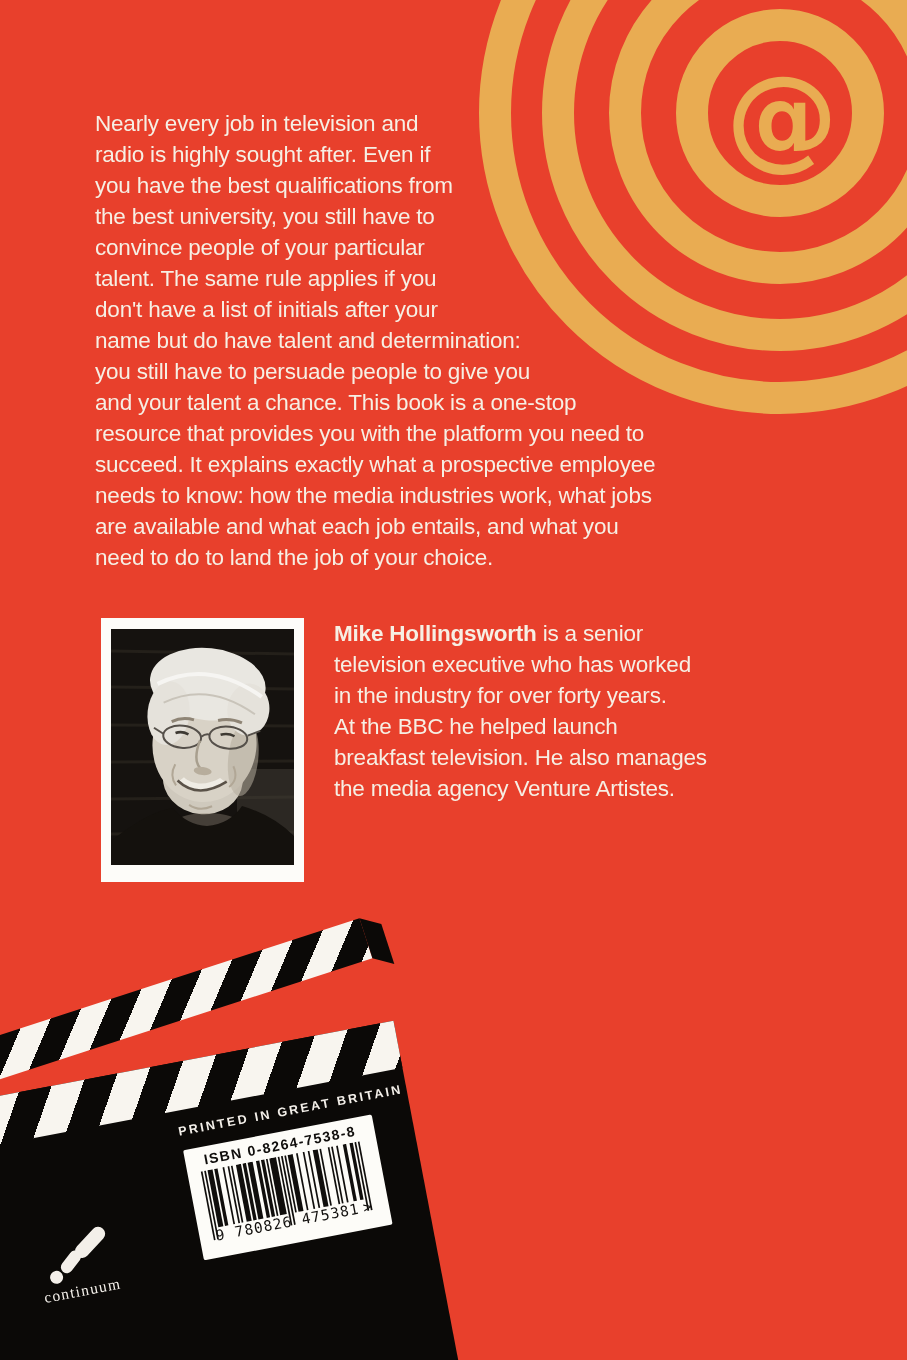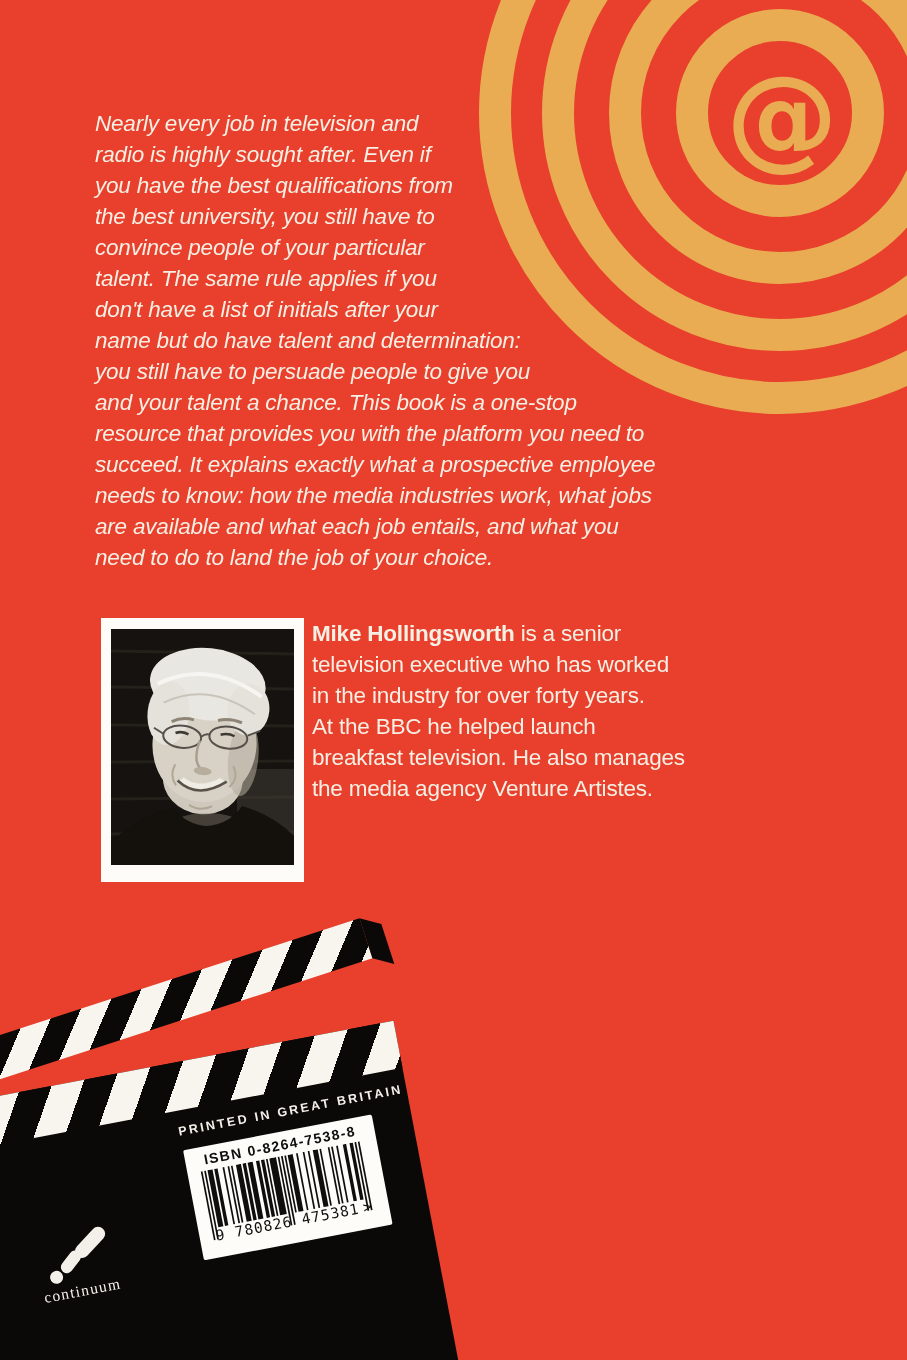--- a/index.html
+++ b/index.html
@@ -8,30 +8,29 @@
     background:#e8402c;
     font-family:"Liberation Sans", sans-serif;
   }
   
   .spiral{position:absolute;left:440px;top:0;width:467px;height:470px;}
   
   .blurb{
     position:absolute;left:95px;top:108px;width:660px;
     color:#f6efe4;font-size:22.5px;line-height:31px;letter-spacing:-0.2px;
     white-space:pre-line;
-    font-style:italic;
   }
   
   .photo-frame{
     position:absolute;left:101px;top:618px;width:183px;height:236px;
     background:#fdfcf9;padding:11px 10px 17px 10px;
   }
   .photo-frame svg{display:block;}
   .bio{
-    position:absolute;left:312px;top:618px;width:400px;
+    position:absolute;left:334px;top:618px;width:400px;
     color:#f6efe4;font-size:22.5px;line-height:31px;letter-spacing:-0.2px;
     white-space:pre-line;
   }
   .bio strong{font-weight:bold;color:#f6efe4;}
   
   .stick{
     position:absolute;left:-40px;top:1048px;width:420px;height:42px;
     transform:rotate(-18deg);transform-origin:0 0;
     background:repeating-linear-gradient(131deg,#f8f5ef 0 24px,#0b0907 24px 48px);
   }

